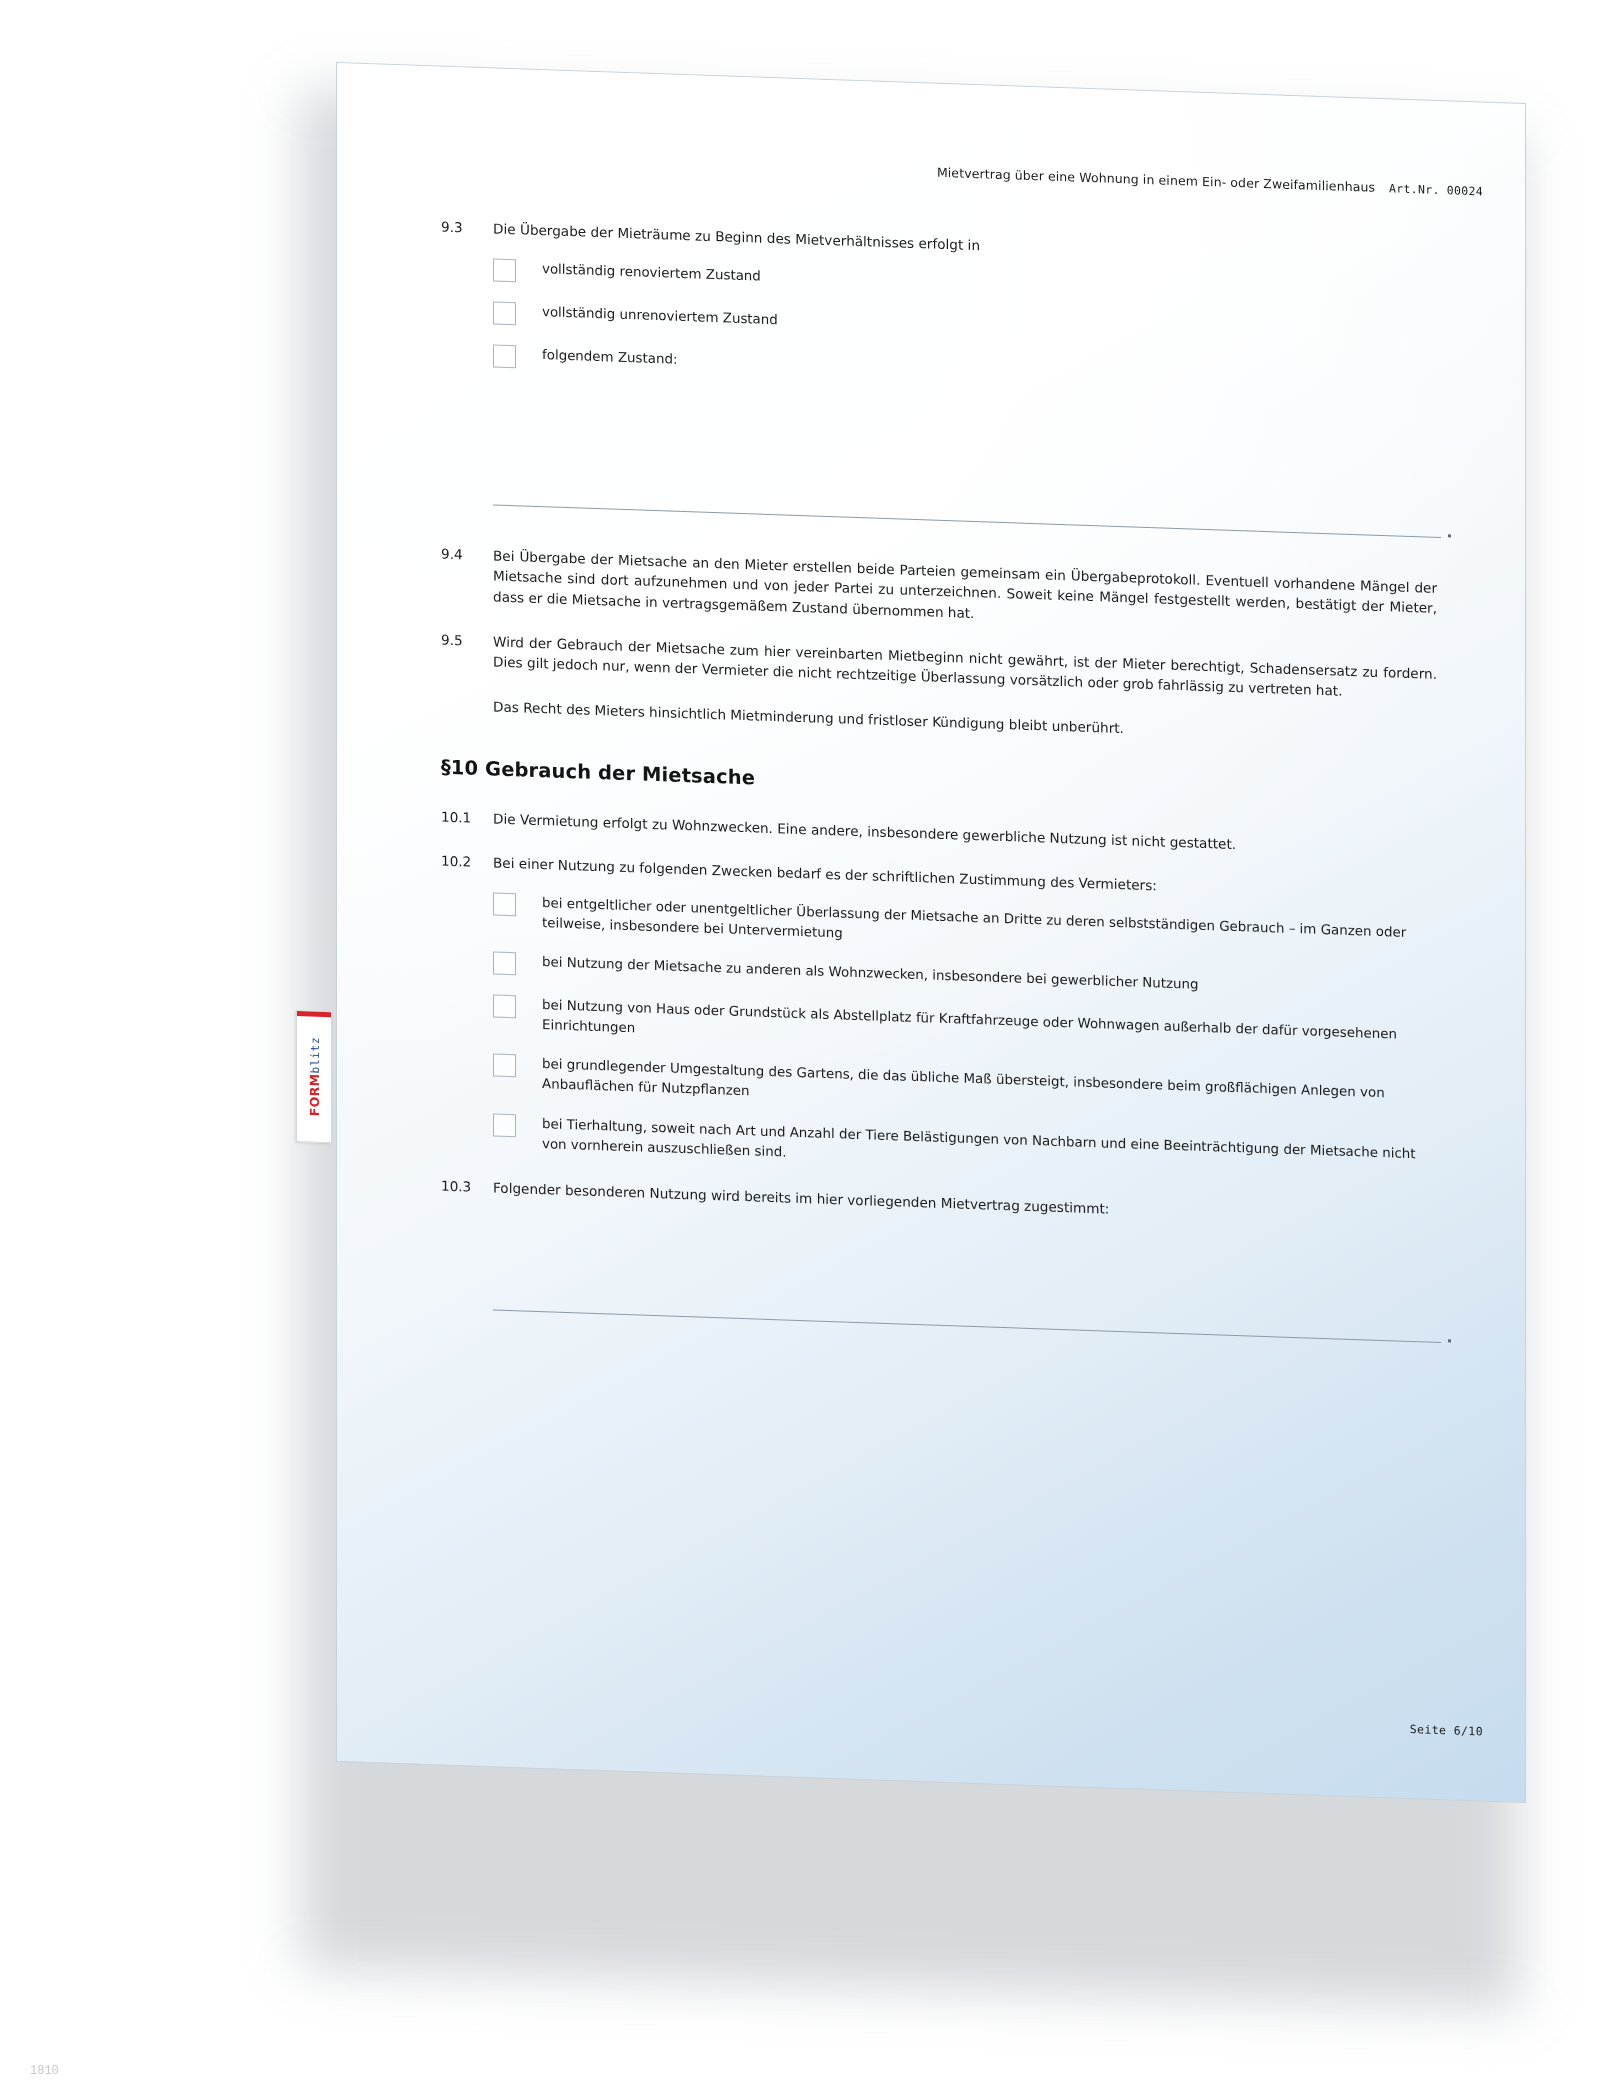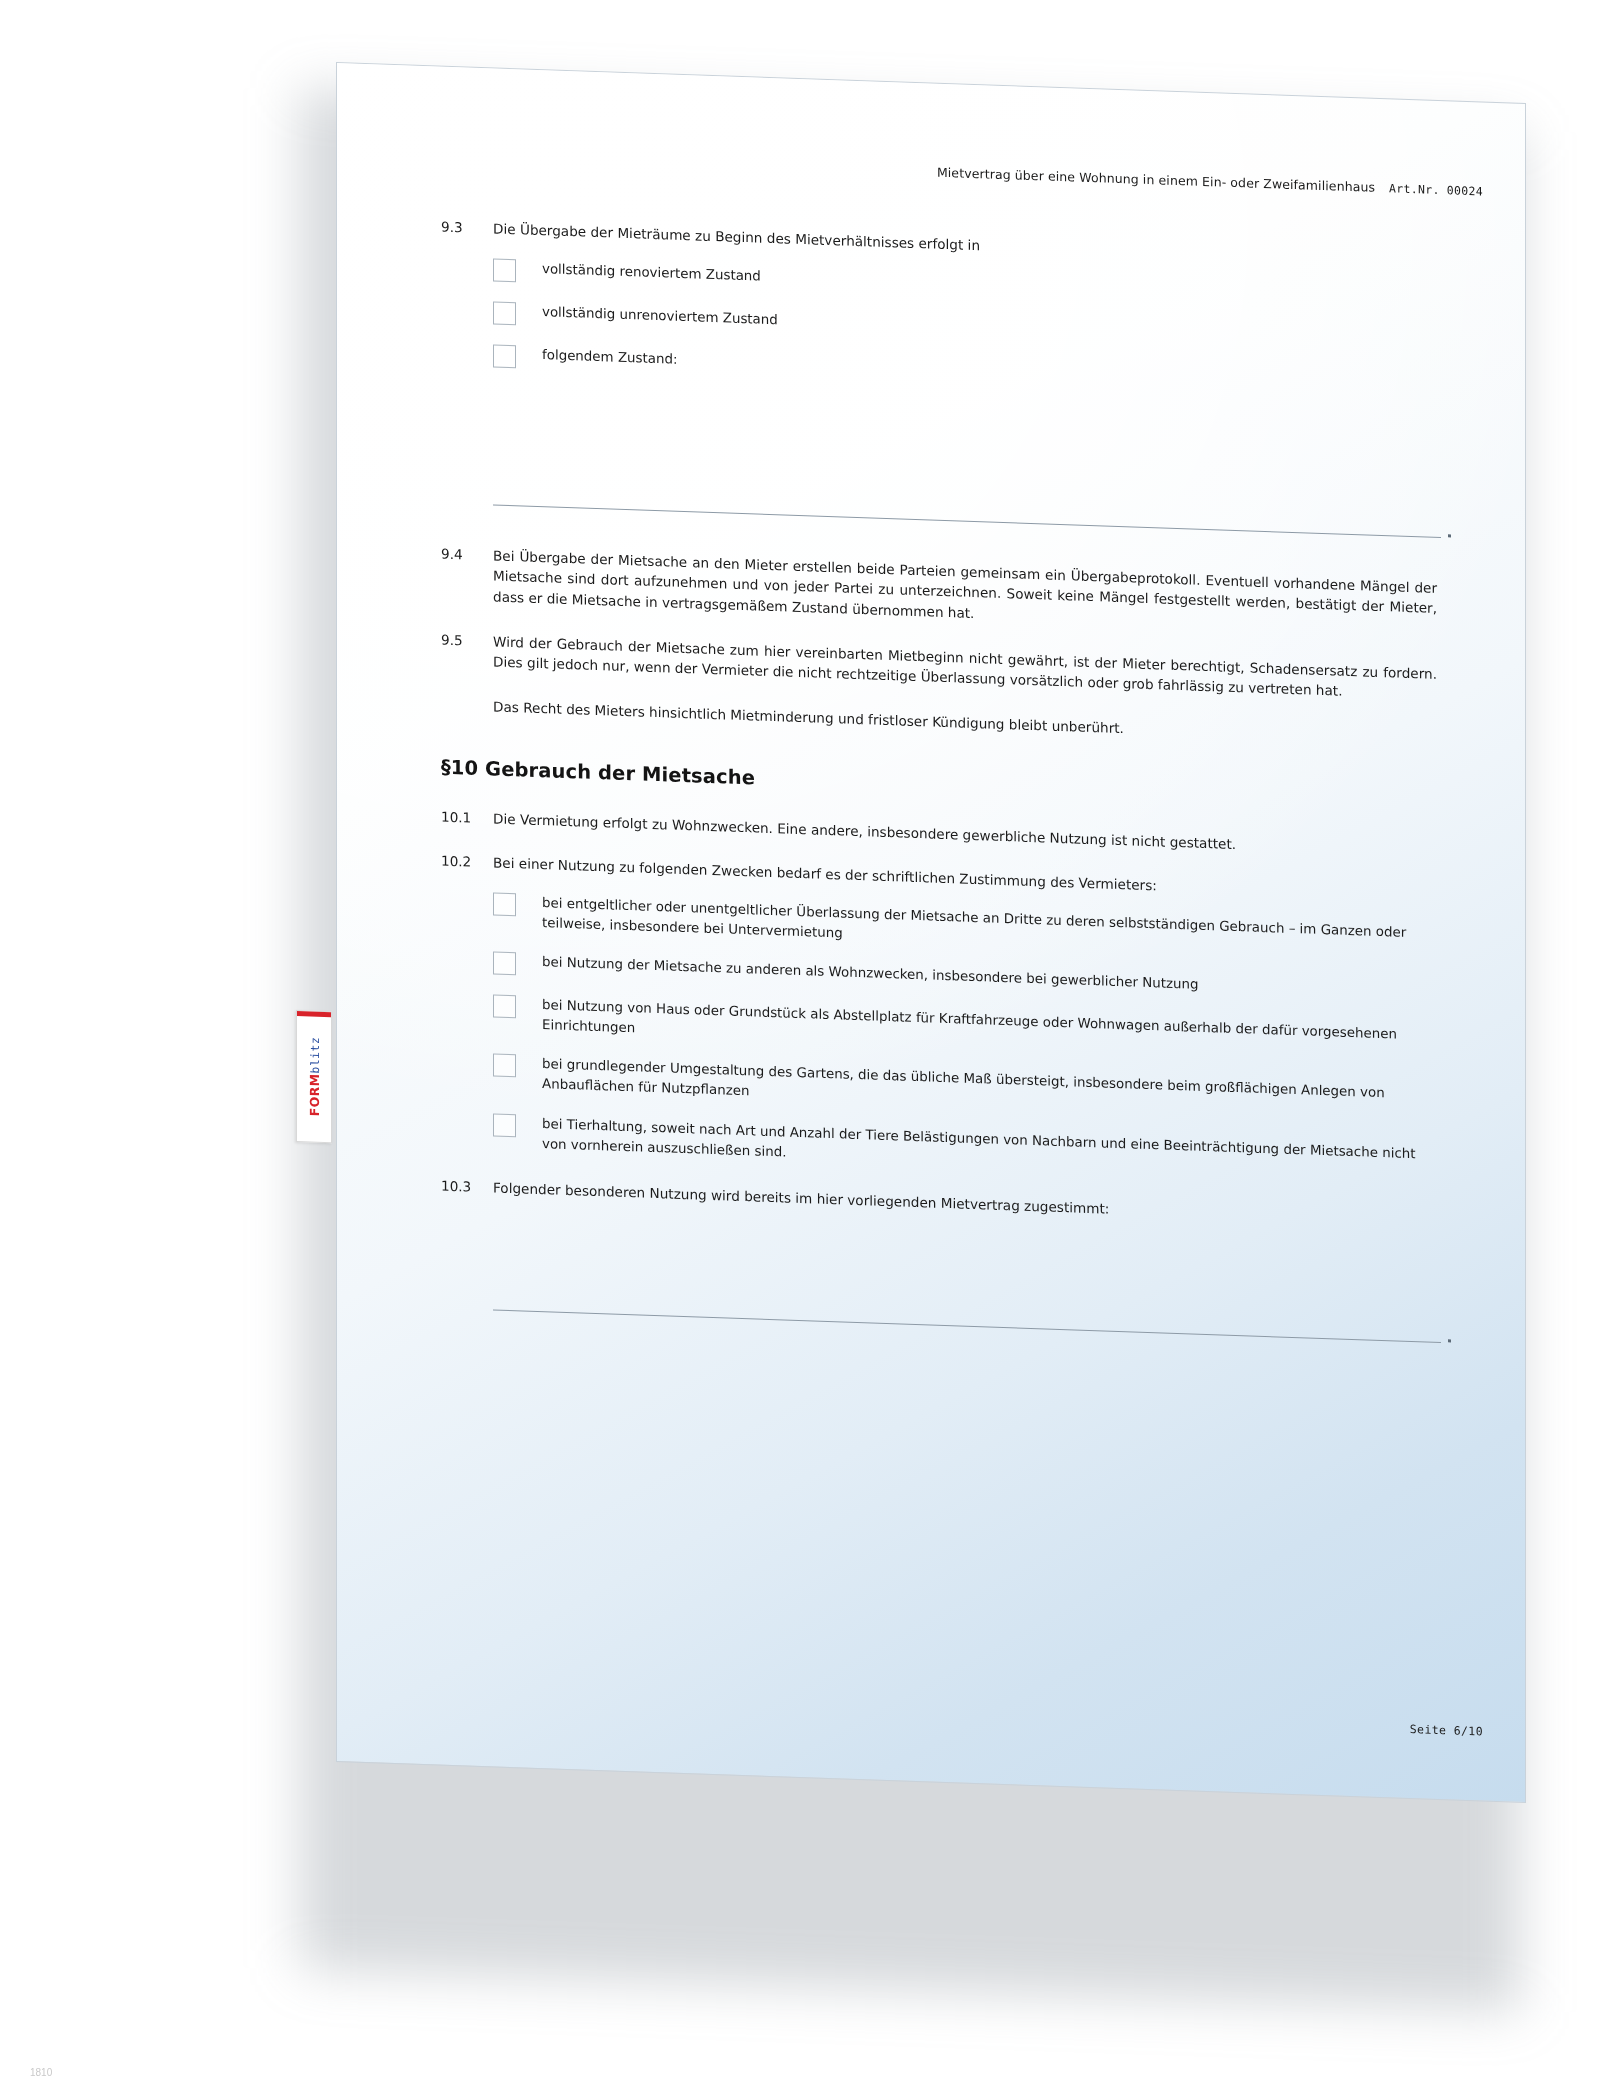--- a/index.html
+++ b/index.html
@@ -231,23 +231,23 @@
     font-family: "DejaVu Sans Mono", monospace;
     color: #2a4fa0;
     font-size: 11.5px;
   }
 
   
   #corner-mark {
     position: absolute;
     left: 30px;
     bottom: 22px;
-    font-size: 10px;
+    font-size: 12px;
     color: #c9c9c9;
-    font-family: Liberation Sans, sans-serif;
+    font-family: Liberation Mono, monospace;
   }
 </style>
 </head>
 <body>
 
 <div id="stage">
 
   <div id="page-shadow"></div>
 
   <div id="page-wrap">

